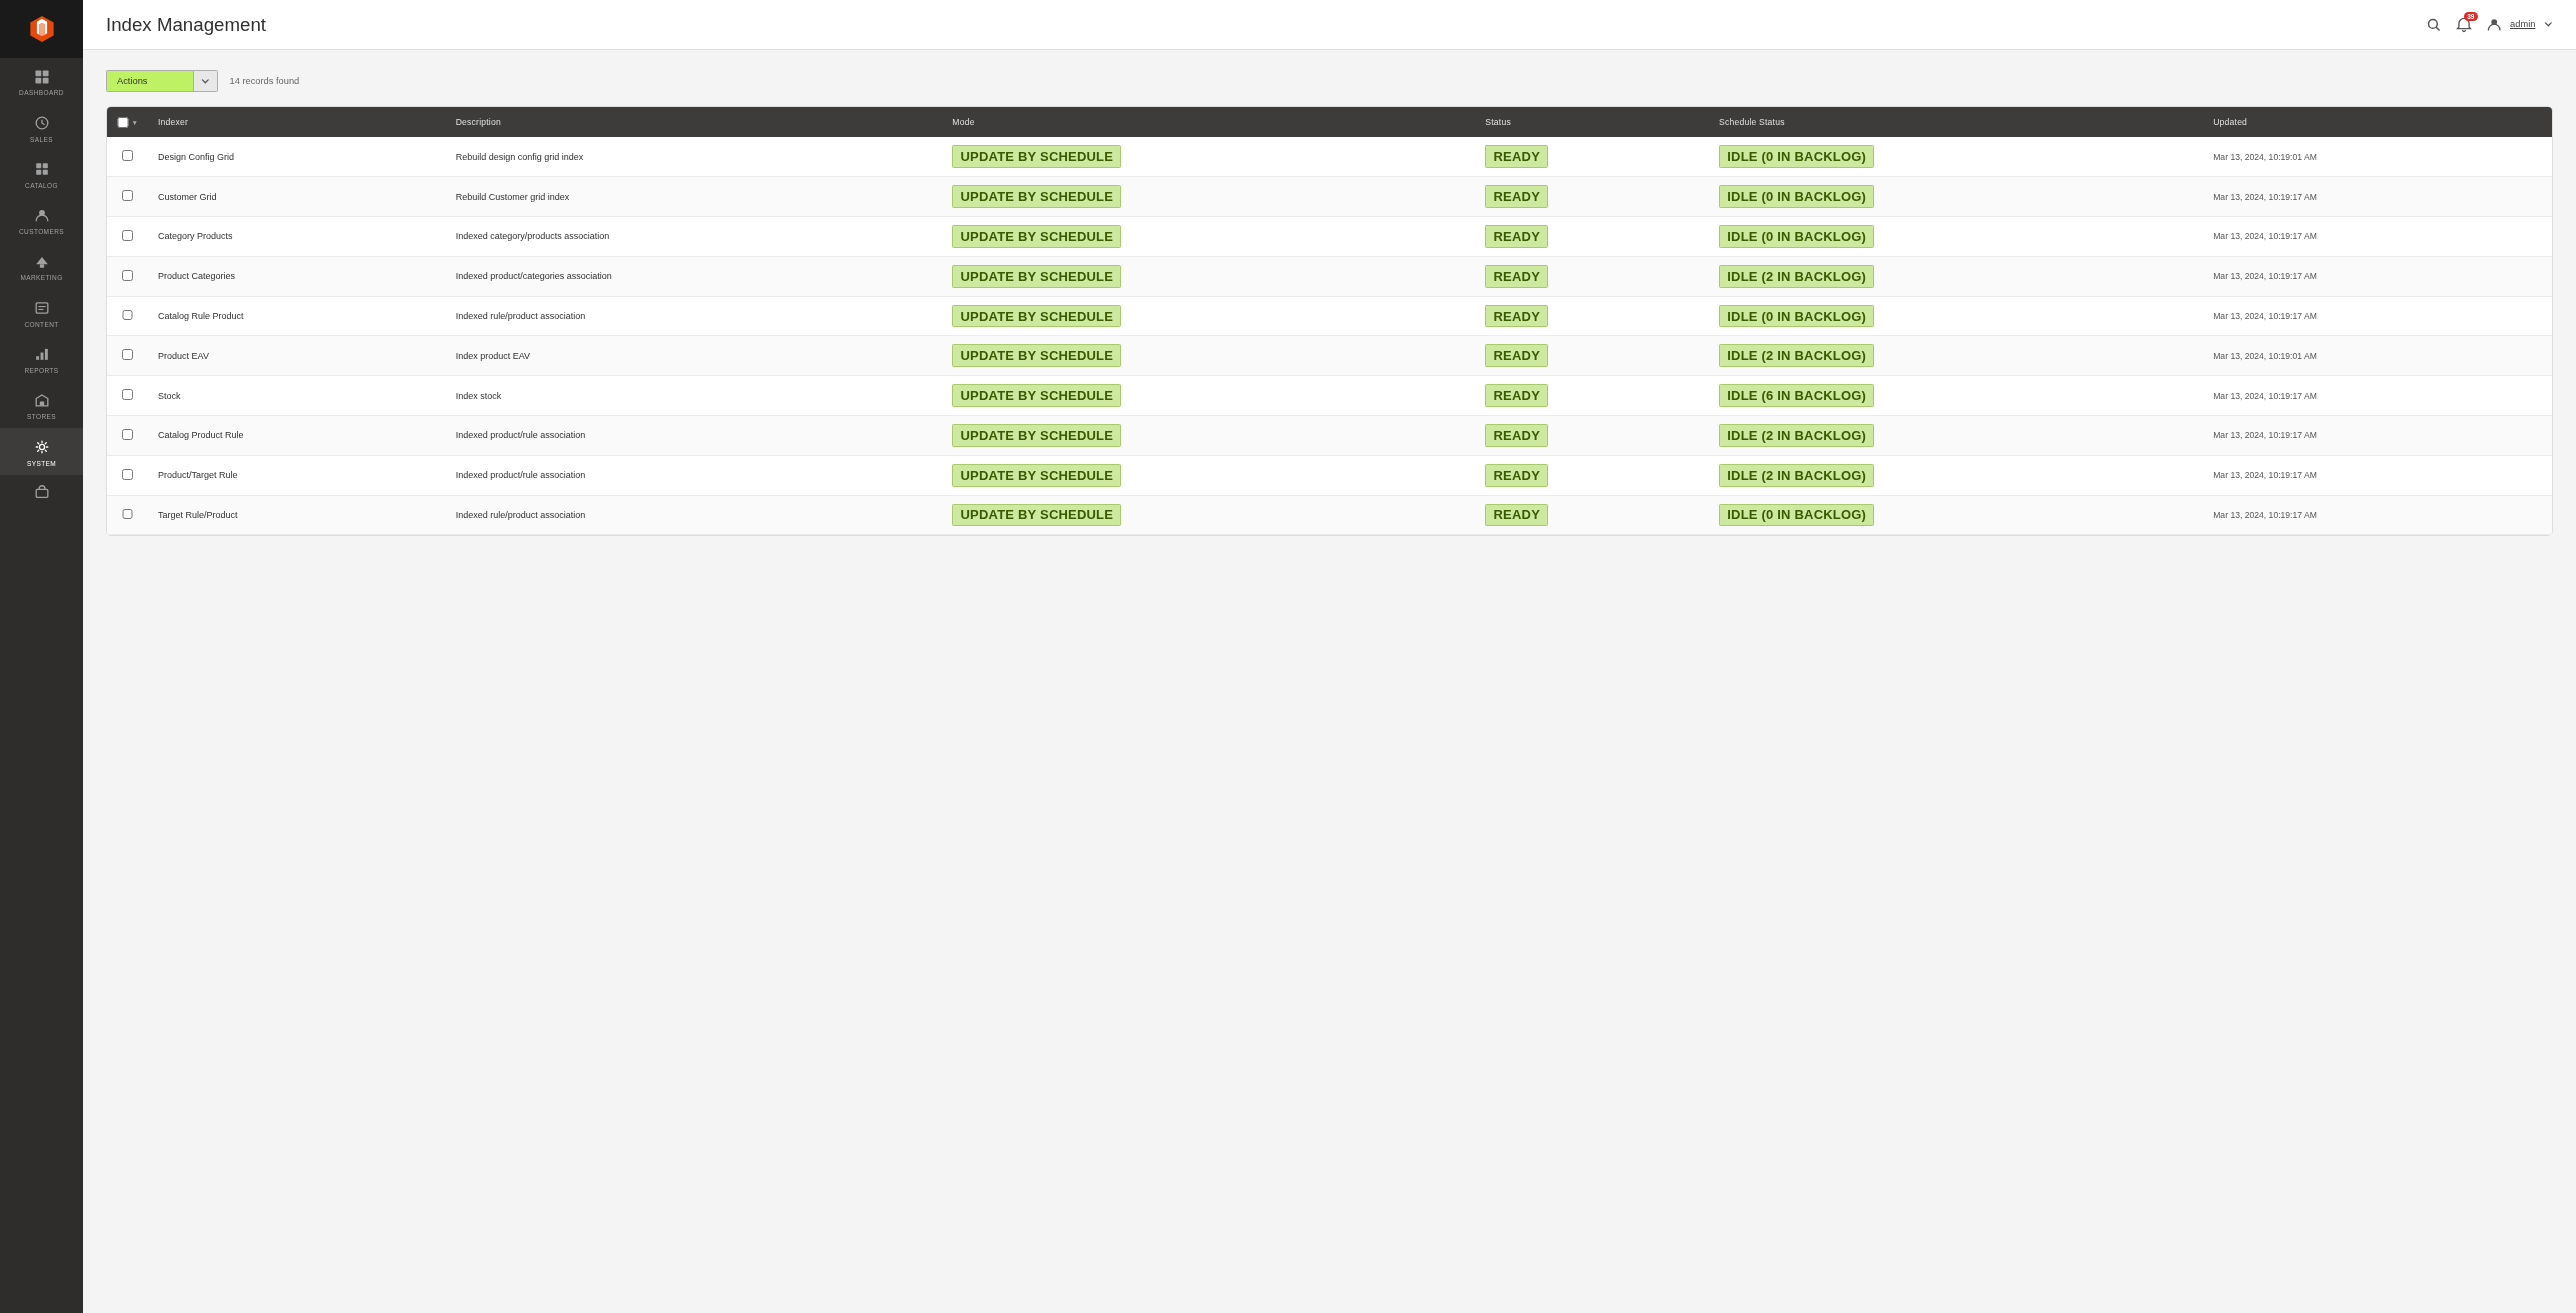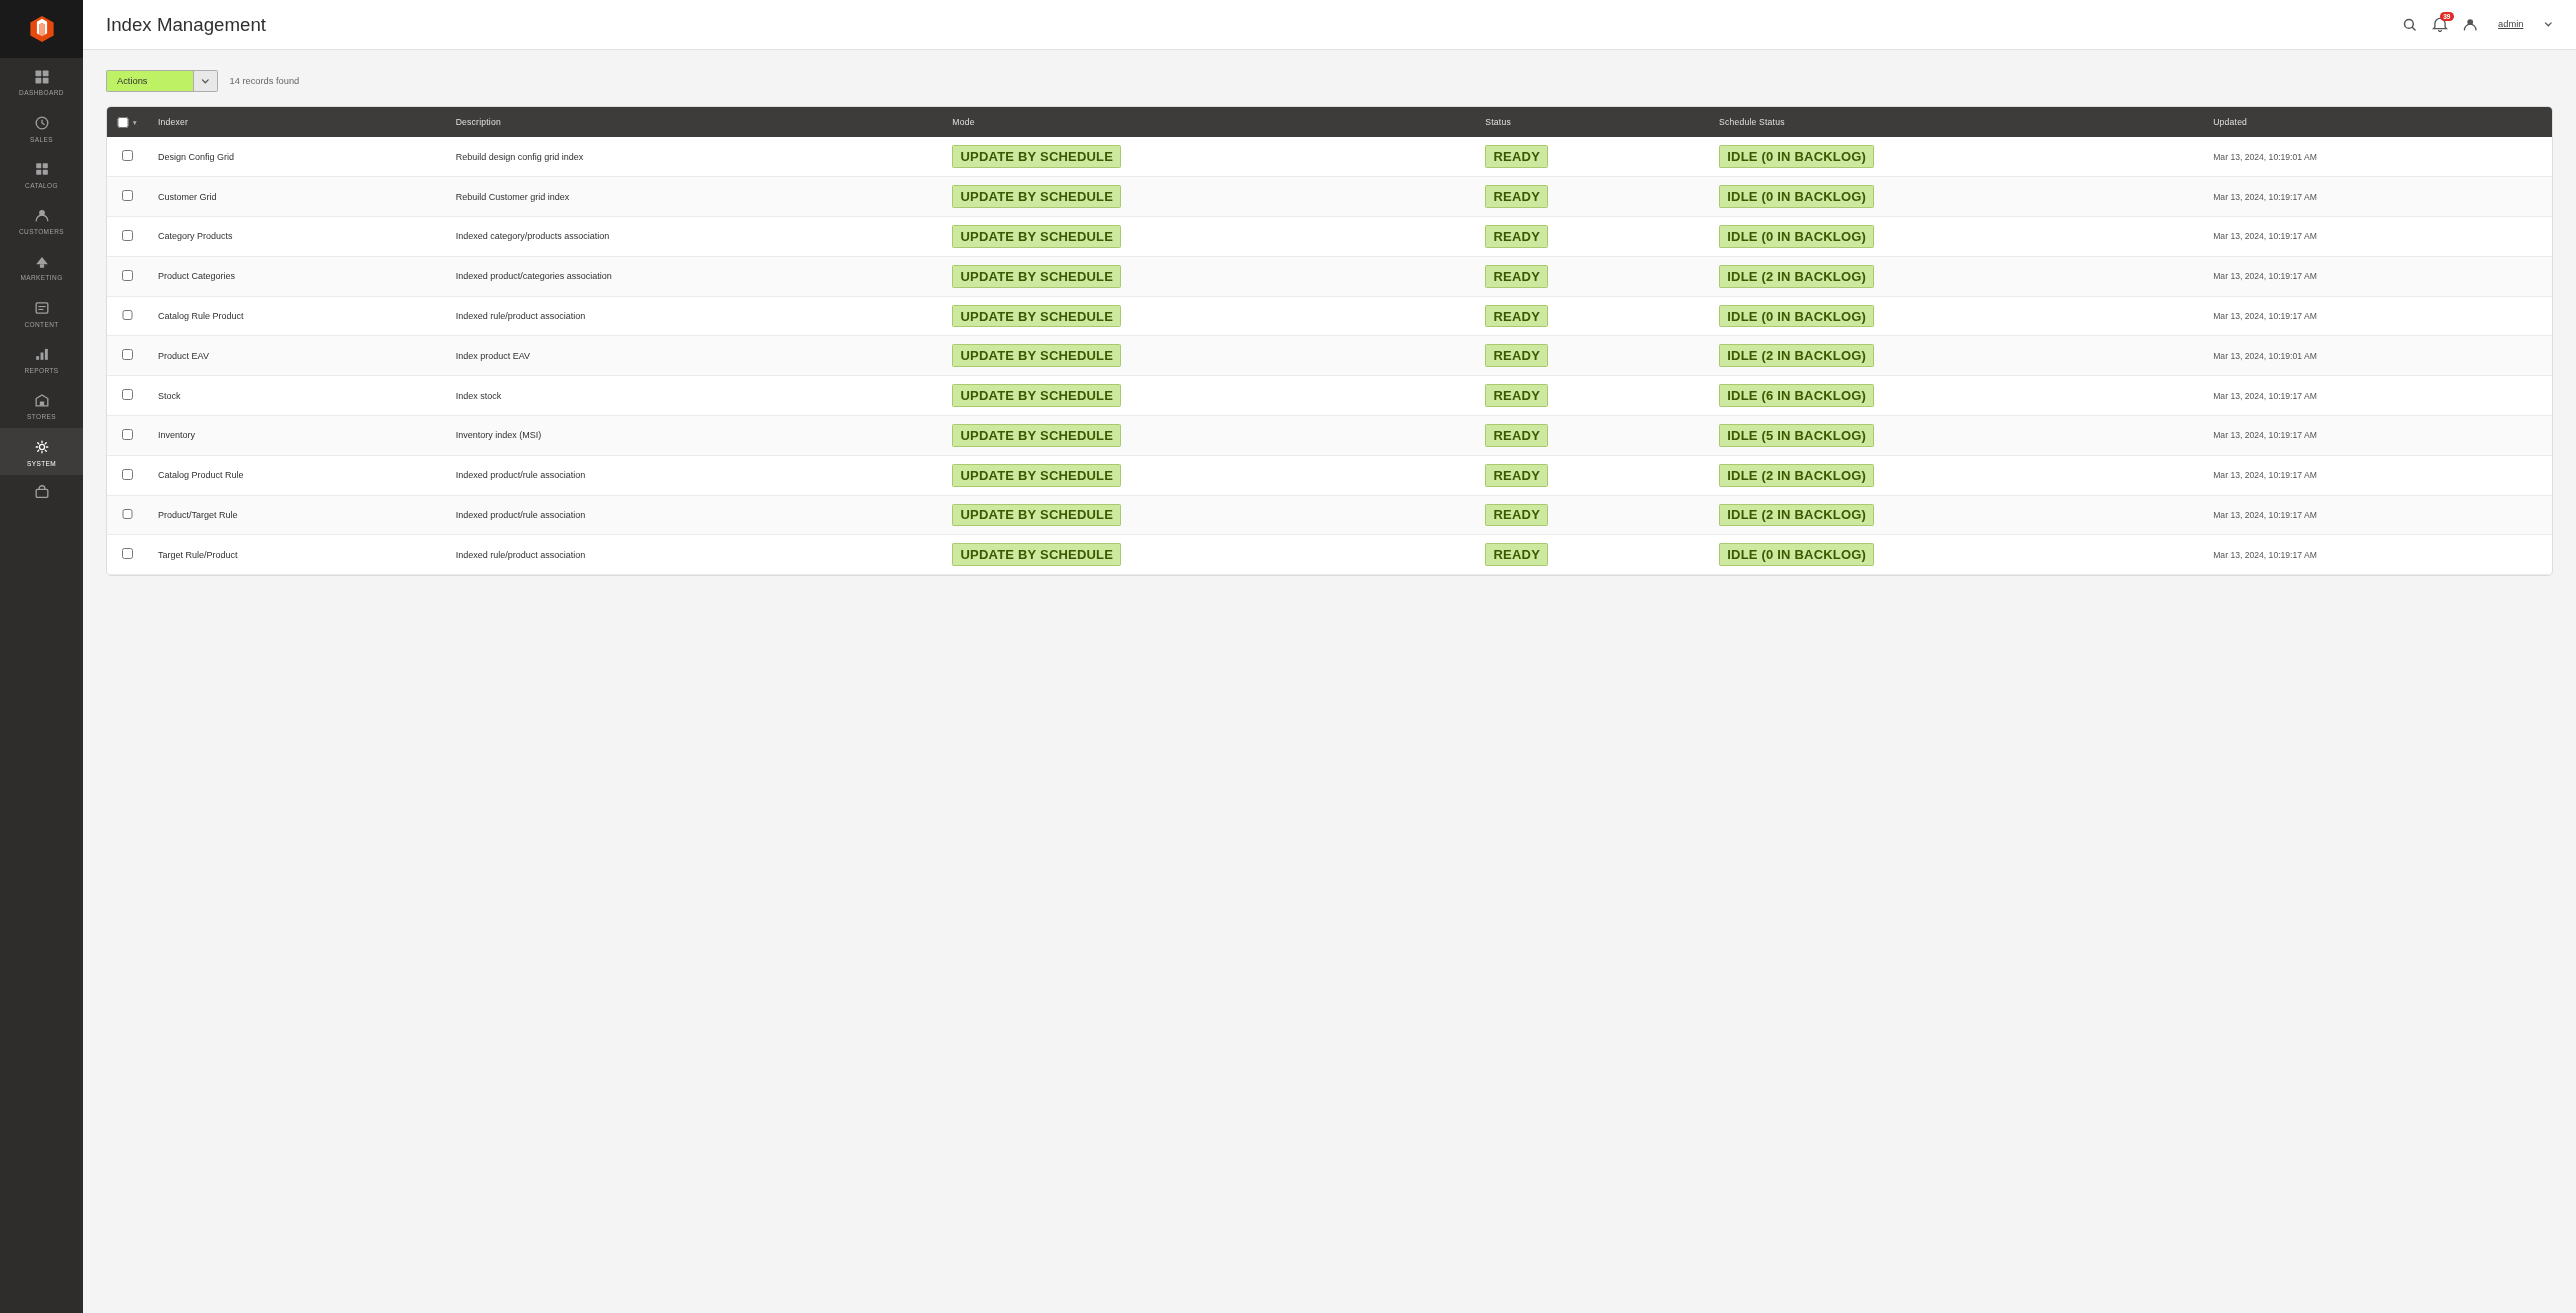--- a/index.html
+++ b/index.html
@@ -101,21 +101,21 @@
       background: #e02b27;
       color: #fff;
       font-size: 6.5px;
       border-radius: 7.2px;
       padding: 0.7px 3.6px;
       font-weight: bold;
     }
     .user-btn {
       display: flex;
       align-items: center;
-      gap: 21px;
+      gap: 9px;
       cursor: pointer;
       color: #444;
       font-size: 9.3px;
       text-decoration: underline;
     }
 
     
     .content-area {
       padding: 20px 23px;
     }
@@ -576,39 +576,20 @@
         <span class="badge badge-schedule">IDLE (6 IN BACKLOG)</span>
       </td>
       <td>
         <span class="updated-text">Mar 13, 2024, 10:19:17 AM</span>
       </td>
     </tr>
               <tr>
       <td>
         <input type="checkbox" class="row-checkbox" style="">
       </td>
-      <td>Inventory</td>
-      <td>Inventory index (MSI)</td>
-      <td>
-        <span class="badge badge-mode">UPDATE BY SCHEDULE</span>
-      </td>
-      <td>
-        <span class="badge badge-status">READY</span>
-      </td>
-      <td>
-        <span class="badge badge-schedule">IDLE (5 IN BACKLOG)</span>
-      </td>
-      <td>
-        <span class="updated-text">Mar 13, 2024, 10:19:17 AM</span>
-      </td>
-    </tr>
-              <tr>
-      <td>
-        <input type="checkbox" class="row-checkbox" style="">
-      </td>
       <td>Catalog Product Rule</td>
       <td>Indexed product/rule association</td>
       <td>
         <span class="badge badge-mode">UPDATE BY SCHEDULE</span>
       </td>
       <td>
         <span class="badge badge-status">READY</span>
       </td>
       <td>
         <span class="badge badge-schedule">IDLE (2 IN BACKLOG)</span>

